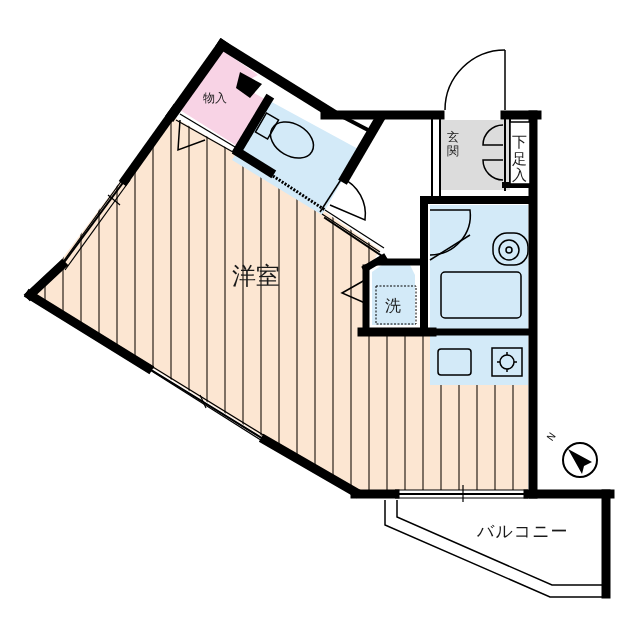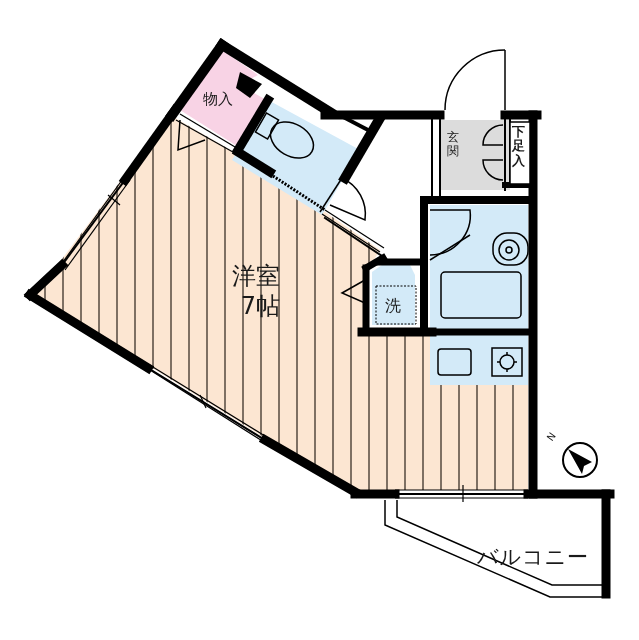--- a/index.html
+++ b/index.html
@@ -1,25 +1,25 @@
 <!DOCTYPE html>
 <html><head>
   <meta charset="utf-8">
   <style>
     html, body { margin: 0; padding: 0; background: #ffffff; }
     body { width: 639px; height: 640px; position: relative; overflow: hidden; font-family: "DejaVu Sans", sans-serif; }
     svg { position: absolute; left: 0; top: 0; }
     .lbl { position: absolute; color: #1a1a1a; font-family: "DejaVu Sans", sans-serif; white-space: nowrap; line-height: 1; }
     .room-main { left: 200px; top: 264px; font-size: 24px; text-align: right; width: 80px; }
     .room-main span { display: block; margin-bottom: 6px; }
-    .storage { left: 203px; top: 92px; font-size: 15px; }
+    .storage { left: 203px; top: 92px; font-size: 12px; }
     .entrance { left: 447px; top: 131px; font-size: 12px; width: 20px; line-height: 1.15; white-space: normal; }
-    .shoe { left: 512px; top: 125px; font-size: 13px; width: 12px; line-height: 1.1; white-space: normal; font-weight: bold; }
+    .shoe { left: 512px; top: 134px; font-size: 15px; width: 12px; line-height: 1.1; white-space: normal; }
     .wash { left: 385px; top: 298px; font-size: 16px; }
-    .balcony { left: 477px; top: 523px; font-size: 21px; letter-spacing: 1px; margin-top: 24px; }
+    .balcony { left: 477px; top: 523px; font-size: 17px; letter-spacing: 1px; }
     .north { left: 548px; top: 432px; font-size: 10px; transform: rotate(-55deg); }
   </style>
 </head>
 <body>
 
 <svg width="639" height="640" viewBox="0 0 639 640" xmlns="http://www.w3.org/2000/svg">
   <defs>
     <pattern id="stripes" width="18" height="10" patternUnits="userSpaceOnUse">
       <rect width="18" height="10" fill="#fce6d2"></rect>
       <line x1="9" y1="0" x2="9" y2="10" stroke="#3a3028" stroke-width="1.3"></line>
@@ -163,20 +163,19 @@
   </g>
 
   <g>
     <circle cx="580" cy="460" r="17" fill="#fff" stroke="#000" stroke-width="2"></circle>
     <polygon points="568,449 592,462 584,466 582,474" fill="#000"></polygon>
   </g>
 </svg>
 
 <div class="lbl room-main">
   <span>洋室</span>
-  <span>7帖</span>
 </div>
 <div class="lbl storage">物入</div>
 <div class="lbl entrance">玄関</div>
 <div class="lbl shoe">下足入</div>
 <div class="lbl wash">洗</div>
 <div class="lbl balcony">バルコニー</div>
 <div class="lbl north">N</div>
 
 </body></html>

